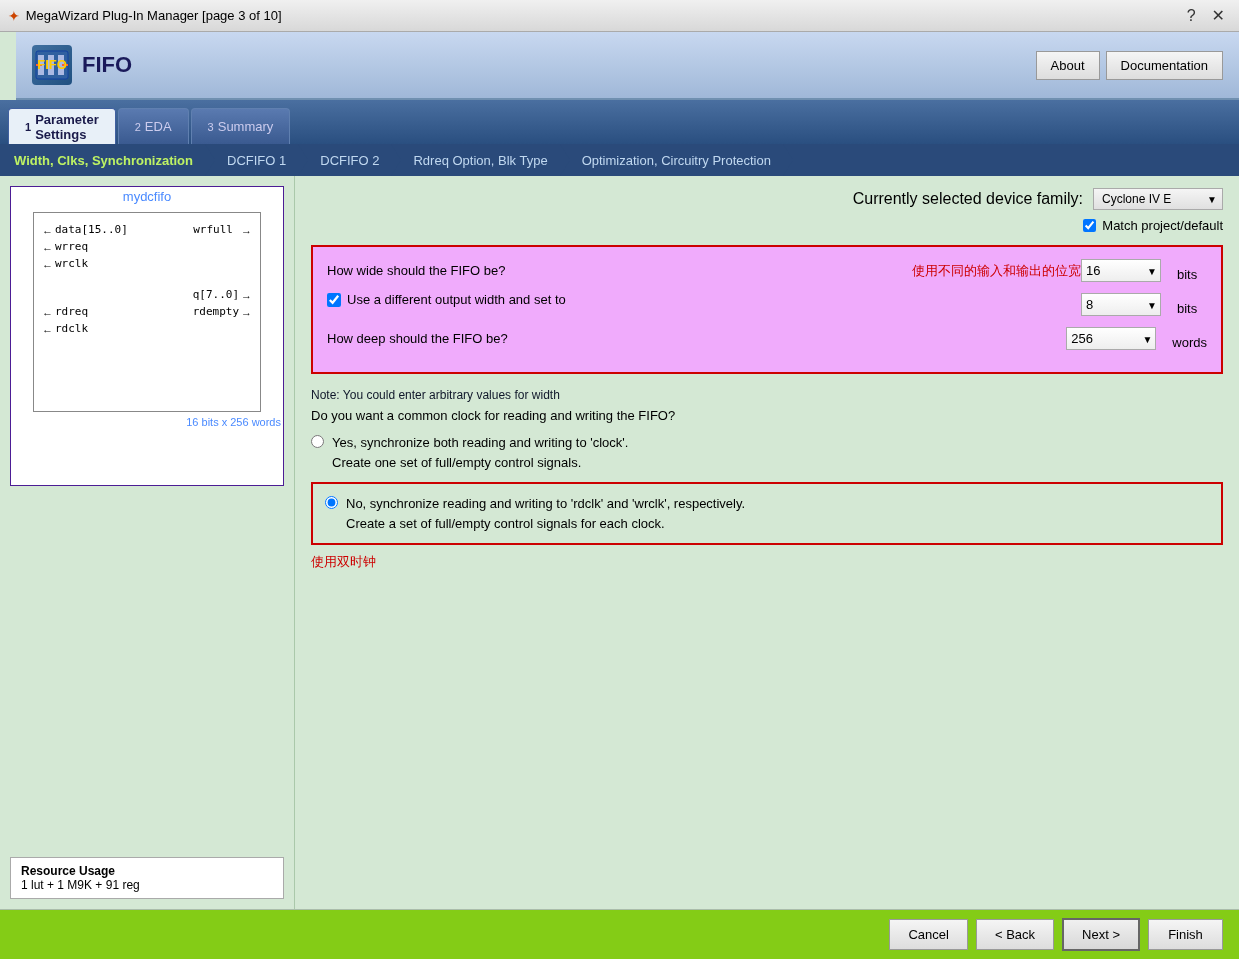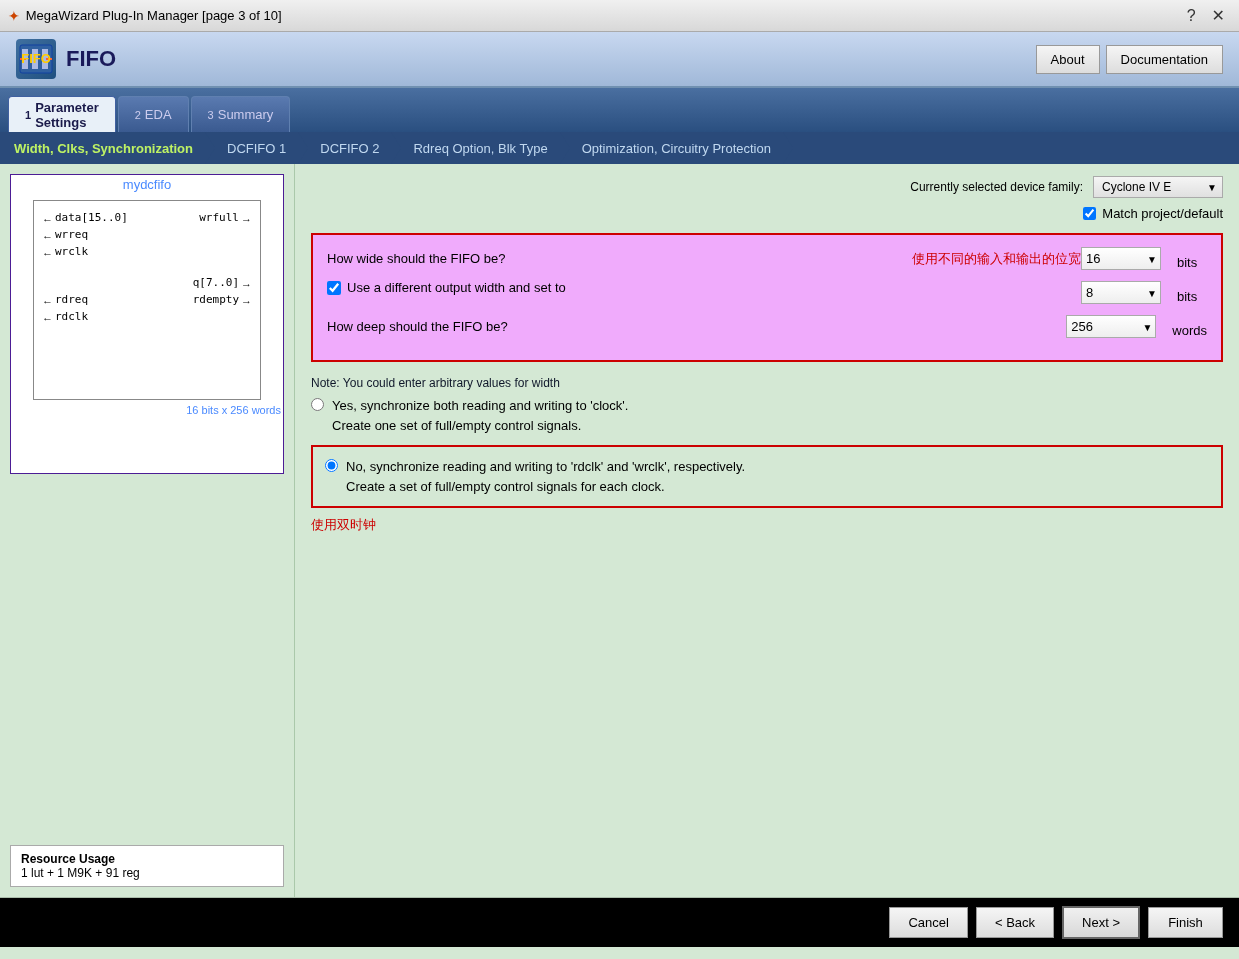--- a/index.html
+++ b/index.html
@@ -15,26 +15,27 @@
       border-bottom: 1px solid #aaa;
       justify-content: space-between;
     }
     .title-bar-left { display: flex; align-items: center; gap: 6px; font-size: 13px; }
     .title-bar-controls { display: flex; gap: 4px; align-items: center; }
     .title-btn { background: none; border: none; cursor: pointer; font-size: 16px; color: #333; padding: 2px 6px; }
 
     
     .header {
       background: linear-gradient(to bottom, #c8d8f0, #a0b8d8);
-      height: 56px;
+      height: 68px;
       display: flex;
       align-items: center;
       padding: 0 16px;
       justify-content: space-between;
       border-bottom: 2px solid #7090b0;
+      margin-left: 16px;
     }
     .header-logo { display: flex; align-items: center; gap: 10px; }
     .logo-icon {
       width: 40px; height: 40px;
       background: linear-gradient(135deg, #4070a0, #205080);
       border-radius: 4px;
       display: flex; align-items: center; justify-content: center;
       color: white; font-size: 10px; font-weight: bold;
     }
     .header-title { font-size: 22px; font-weight: bold; color: #1a1a5a; }
@@ -170,21 +171,21 @@
     }
 
     
     .device-row {
       display: flex;
       align-items: center;
       justify-content: flex-end;
       gap: 10px;
       margin-bottom: 8px;
     }
-    .device-label { font-size: 12px; }
+    .device-label { font-size: 16px; }
     .device-select {
       background: linear-gradient(to bottom, #f5f5f5, #e0e0e0);
       border: 1px solid #aaa;
       padding: 3px 20px 3px 8px;
       font-size: 12px;
       cursor: pointer;
       appearance: none;
       -webkit-appearance: none;
       position: relative;
       min-width: 130px;
@@ -277,21 +278,21 @@
       display: flex;
       align-items: flex-start;
       gap: 8px;
     }
 
     .annotation-red-dual { color: #cc0000; font-size: 13px; margin-top: 4px; }
 
     
     .bottom-bar {
       height: 50px;
-      background: #000000;
+      background: #84cc16;
       border-top: 1px solid #aabcaa;
       display: flex;
       align-items: center;
       justify-content: flex-end;
       padding: 0 16px;
       gap: 8px;
     }
     .bottom-btn {
       background: linear-gradient(to bottom, #f5f5f5, #ddd);
       border: 1px solid #999;
@@ -384,21 +385,21 @@
     <div>
       <div class="module-diagram">
         <div class="module-title">mydcfifo</div>
         <div class="module-box">
 
           <div class="signal-row">
             <div style="display:flex;align-items:center;gap:2px;">
               <span style="font-size:11px;">←</span>
               <span style="font-size:11px;font-family:monospace;">data[15..0]</span>
             </div>
-            <div style="display:flex;align-items:center;gap:2px;">
+            <div style="display:flex;align-items:center;gap:8px;">
               <span style="font-size:11px;font-family:monospace;">wrfull</span>
               <span style="font-size:11px;">→</span>
             </div>
           </div>
 
           <div class="signal-row">
             <div style="display:flex;align-items:center;gap:2px;">
               <span style="font-size:11px;">←</span>
               <span style="font-size:11px;font-family:monospace;">wrreq</span>
             </div>
@@ -510,20 +511,21 @@
             </select>
           </div>
           <span class="unit-label">words</span>
         </div>
       </div>
 
     </div>
 
     <div class="note-text">Note: You could enter arbitrary values for width</div>
 
+    <div class="clock-question">Do you want a common clock for reading and writing the FIFO?</div>
 
     <div class="radio-option">
       <input type="radio" name="clock_opt" value="single" style="">
       <div class="radio-text">
         <span>Yes, synchronize both reading and writing to 'clock'.</span><br>
         <span>Create one set of full/empty control signals.</span>
       </div>
     </div>
 
     <div class="red-radio-section">

